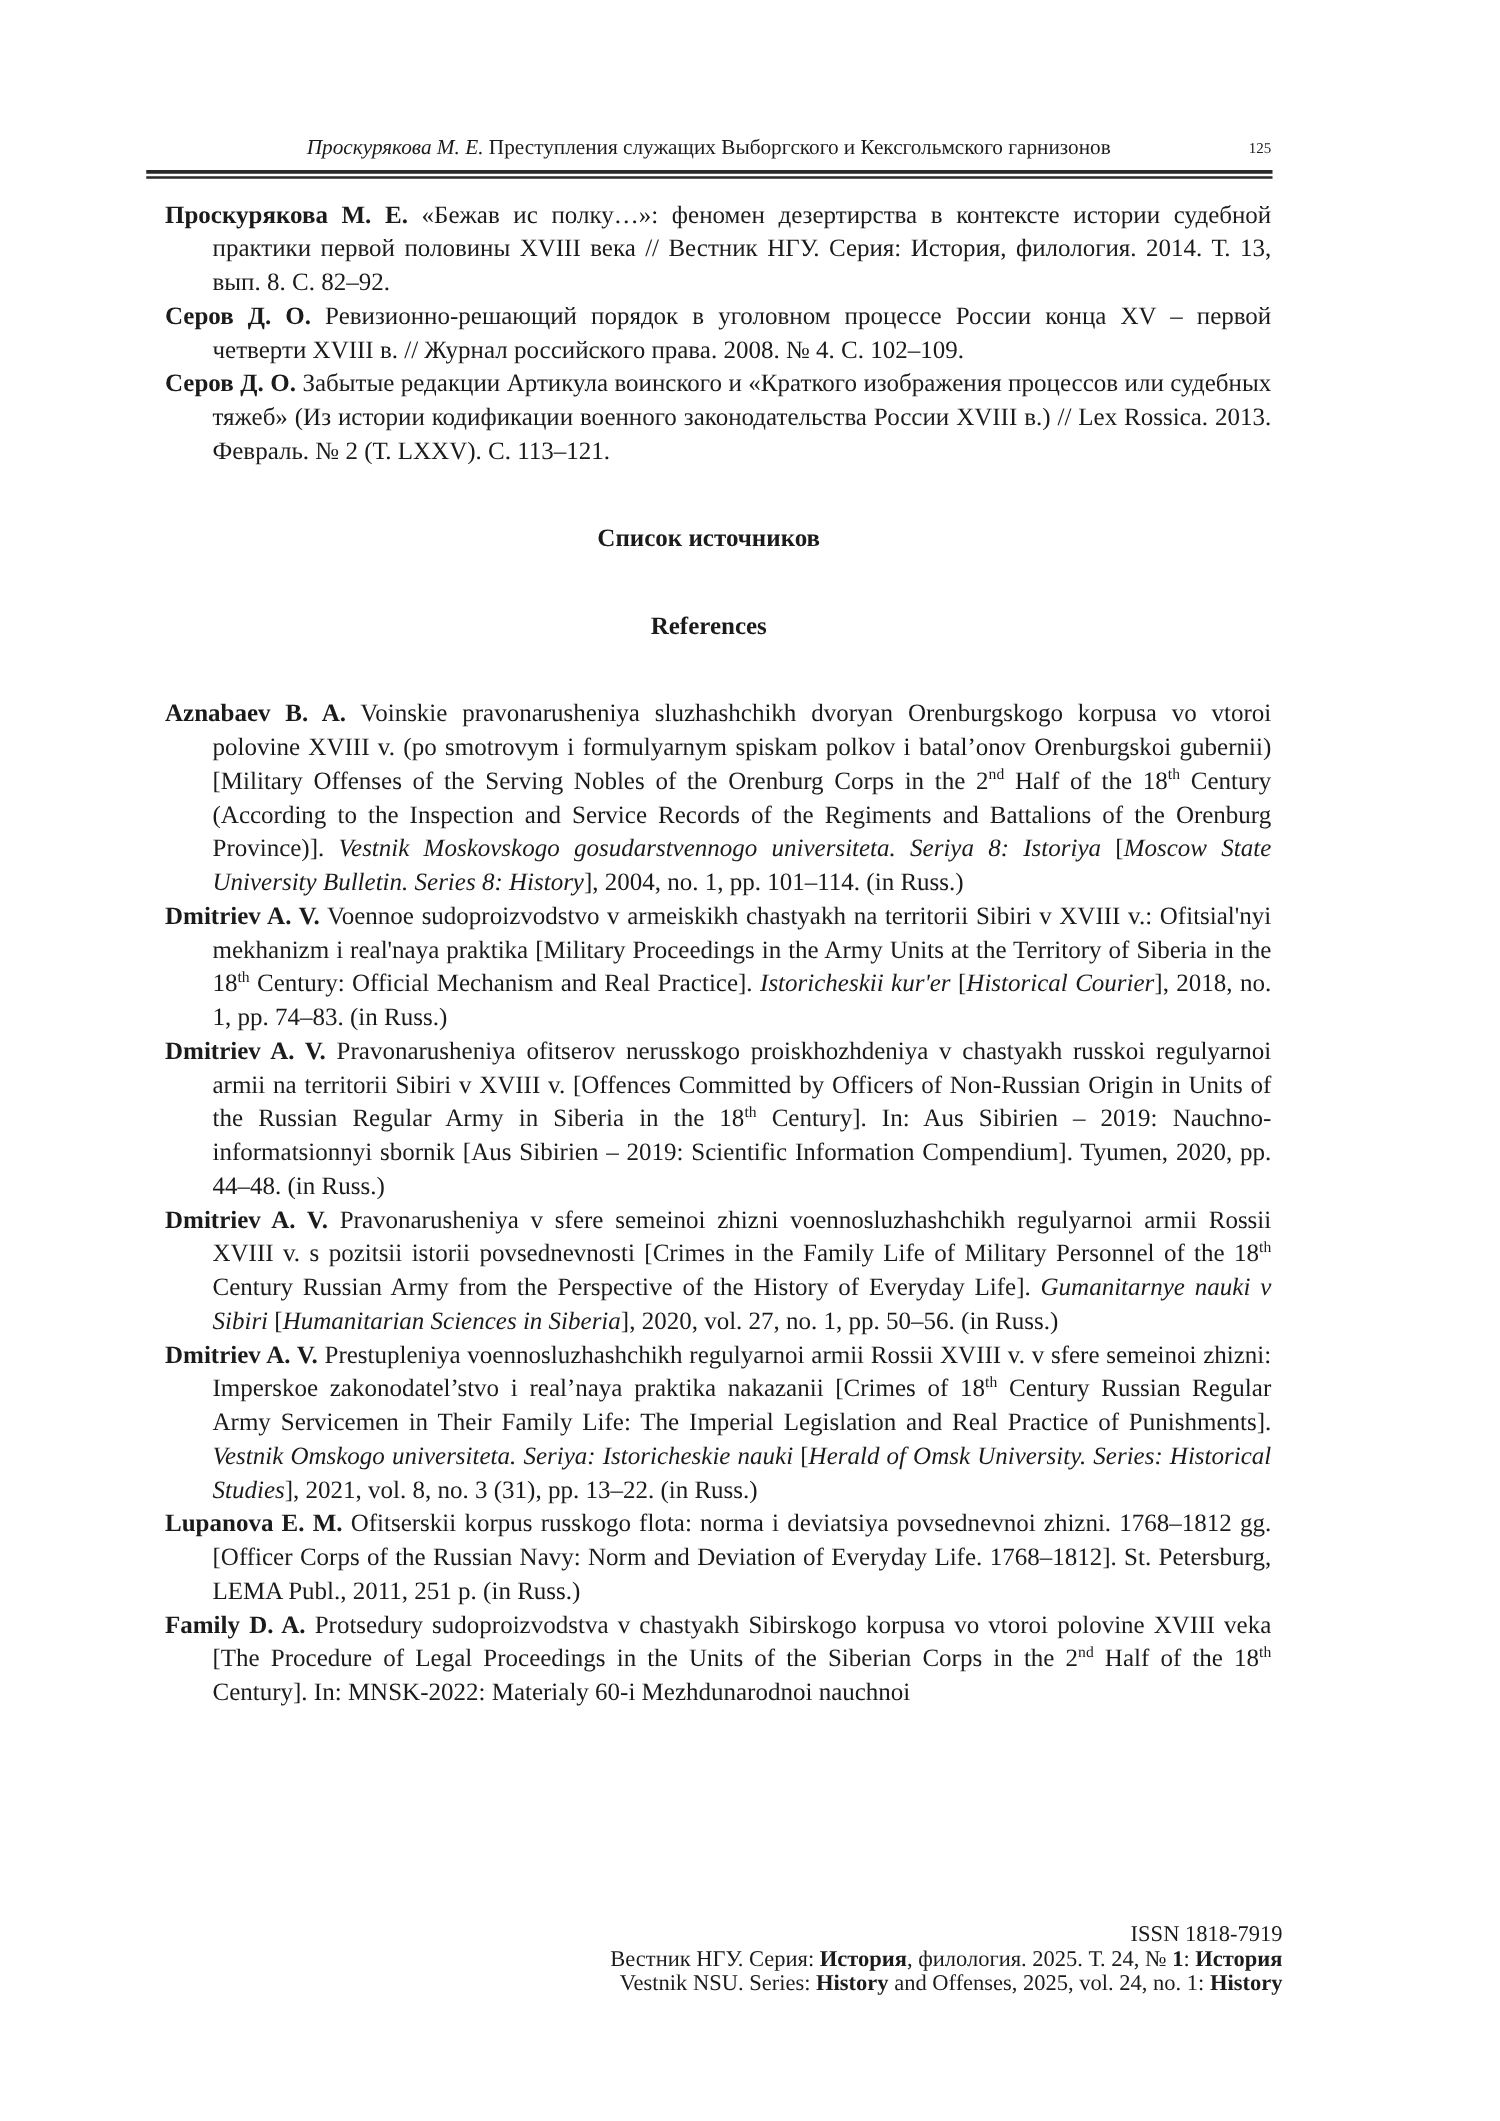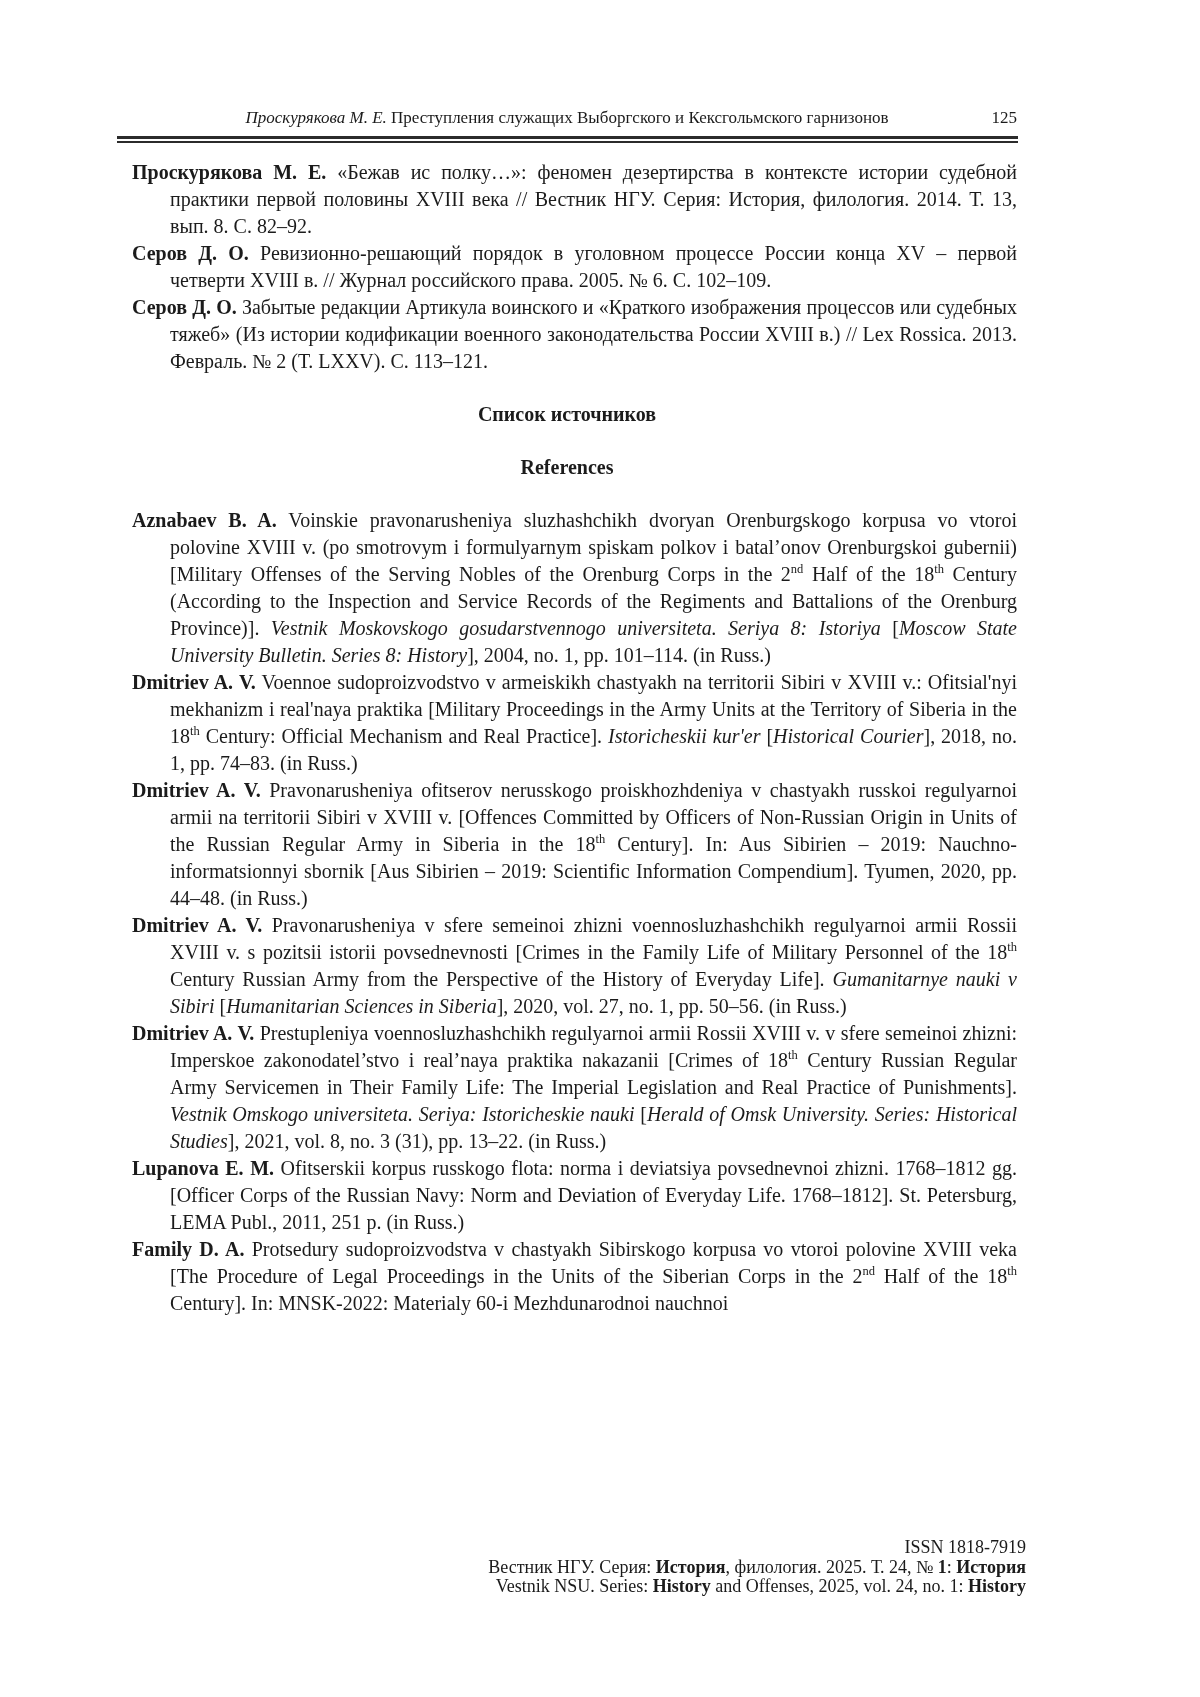--- a/index.html
+++ b/index.html
@@ -14,21 +14,21 @@
   .running-header {
     position:absolute;
     top:106px; left:117px; width:900px;
     font-size:17px; line-height:24px;
     text-align:center;
     white-space:nowrap;
   }
   .rh-author { font-style:italic; }
   .rh-page {
     position:absolute; right:0; top:0;
-    font-size:17px; line-height:24px;
+    font-size:12px; line-height:24px;
   }
   .header-rule {
     position:absolute;
     top:136px; left:117px; width:901px;
     height:2px;
     border-top:3px solid #2b2b2b;
     border-bottom:2px solid #2b2b2b;
   }
   .bibliography {
     position:absolute;
@@ -36,21 +36,21 @@
   }
   .entry {
     font-size:20px; line-height:27px;
     text-align:justify;
     padding-left:38px; text-indent:-38px;margin-left:15px;
   }
   .sec-heading {
     font-size:20px; line-height:27px;
     font-weight:bold;
     text-align:center;
-    margin:26px 0;
+    margin:43px 0;
     padding-left:0; text-indent:0;
   }
   .b { font-weight:bold; }
   .i { font-style:italic; }
   sup { font-size:12.5px; line-height:0; }
   .page-footer {
     position:absolute;
     top:1538px; right:174px;
     text-align:right;
     font-size:18px; line-height:19.5px;
@@ -61,21 +61,21 @@
 <body>
 
 <div class="page">
 
   <div class="running-header"><span class="rh-author">Проскурякова М. Е.</span><span> Преступления служащих Выборгского и Кексгольмского гарнизонов</span><span class="rh-page">125</span></div>
 
   <div class="header-rule"></div>
 
   <main class="bibliography">
       <div class="entry"><span class="b">Проскурякова М. Е.</span><span> «Бежав ис полку…»: феномен дезертирства в контексте истории судебной практики первой половины XVIII века // Вестник НГУ. Серия: История, филология. 2014. Т. 13, вып. 8. С. 82–92.</span></div>
-      <div class="entry"><span class="b">Серов Д. О.</span><span> Ревизионно-решающий порядок в уголовном процессе России конца XV – первой четверти XVIII в. // Журнал российского права. 2005. № 6. С. 102–109.</span></div>
+      <div class="entry"><span class="b">Серов Д. О.</span><span> Ревизионно-решающий порядок в уголовном процессе России конца XV – первой четверти XVIII в. // Журнал российского права. 2008. № 4. С. 102–109.</span></div>
       <div class="entry"><span class="b">Серов Д. О.</span><span> Забытые редакции Артикула воинского и «Краткого изображения процессов или судебных тяжеб» (Из истории кодификации военного законодательства России XVIII в.) // Lex Rossica. 2013. Февраль. № 2 (Т. LXXV). С. 113–121.</span></div>
       <div class="sec-heading">Список источников</div>
       <div class="sec-heading">References</div>
       <div class="entry"><span class="b">Aznabaev B. A.</span><span> Voinskie pravonarusheniya sluzhashchikh dvoryan Orenburgskogo korpusa vo vtoroi polovine XVIII v. (po smotrovym i formulyarnym spiskam polkov i batal’onov Orenburgskoi gubernii) [Military Offenses of the Serving Nobles of the Orenburg Corps in the 2</span><sup>nd</sup><span> Half of the 18</span><sup>th</sup><span> Century (According to the Inspection and Service Records of the Regiments and Battalions of the Orenburg Province)]. </span><span class="i">Vestnik Moskovskogo gosudarstvennogo universiteta. Seriya 8: Istoriya</span><span> [</span><span class="i">Moscow State University Bulletin. Series 8: History</span><span>], 2004, no. 1, pp. 101–114. (in Russ.)</span></div>
       <div class="entry"><span class="b">Dmitriev A. V.</span><span> Voennoe sudoproizvodstvo v armeiskikh chastyakh na territorii Sibiri v XVIII v.: Ofitsial'nyi mekhanizm i real'naya praktika [Military Proceedings in the Army Units at the Territory of Siberia in the 18</span><sup>th</sup><span> Century: Official Mechanism and Real Practice]. </span><span class="i">Istoricheskii kur'er</span><span> [</span><span class="i">Historical Courier</span><span>], 2018, no. 1, pp. 74–83. (in Russ.)</span></div>
       <div class="entry"><span class="b">Dmitriev A. V.</span><span> Pravonarusheniya ofitserov nerusskogo proiskhozhdeniya v chastyakh russkoi regulyarnoi armii na territorii Sibiri v XVIII v. [Offences Committed by Officers of Non-Russian Origin in Units of the Russian Regular Army in Siberia in the 18</span><sup>th</sup><span> Century]. In: Aus Sibirien – 2019: Nauchno-informatsionnyi sbornik [Aus Sibirien – 2019: Scientific Information Compendium]. Tyumen, 2020, pp. 44–48. (in Russ.)</span></div>
       <div class="entry"><span class="b">Dmitriev A. V.</span><span> Pravonarusheniya v sfere semeinoi zhizni voennosluzhashchikh regulyarnoi armii Rossii XVIII v. s pozitsii istorii povsednevnosti [Crimes in the Family Life of Military Personnel of the 18</span><sup>th</sup><span> Century Russian Army from the Perspective of the History of Everyday Life]. </span><span class="i">Gumanitarnye nauki v Sibiri</span><span> [</span><span class="i">Humanitarian Sciences in Siberia</span><span>], 2020, vol. 27, no. 1, pp. 50–56. (in Russ.)</span></div>
       <div class="entry"><span class="b">Dmitriev A. V.</span><span> Prestupleniya voennosluzhashchikh regulyarnoi armii Rossii XVIII v. v sfere semeinoi zhizni: Imperskoe zakonodatel’stvo i real’naya praktika nakazanii [Crimes of 18</span><sup>th</sup><span> Century Russian Regular Army Servicemen in Their Family Life: The Imperial Legislation and Real Practice of Punishments]. </span><span class="i">Vestnik Omskogo universiteta. Seriya: Istoricheskie nauki</span><span> [</span><span class="i">Herald of Omsk University. Series: Historical Studies</span><span>], 2021, vol. 8, no. 3 (31), pp. 13–22. (in Russ.)</span></div>
       <div class="entry"><span class="b">Lupanova E. M.</span><span> Ofitserskii korpus russkogo flota: norma i deviatsiya povsednevnoi zhizni. 1768–1812 gg. [Officer Corps of the Russian Navy: Norm and Deviation of Everyday Life. 1768–1812]. St. Petersburg, LEMA Publ., 2011, 251 p. (in Russ.)</span></div>
       <div class="entry"><span class="b">Family D. A.</span><span> Protsedury sudoproizvodstva v chastyakh Sibirskogo korpusa vo vtoroi polovine XVIII veka [The Procedure of Legal Proceedings in the Units of the Siberian Corps in the 2</span><sup>nd</sup><span> Half of the 18</span><sup>th</sup><span> Century]. In: MNSK-2022: Materialy 60-i Mezhdunarodnoi nauchnoi</span></div>

